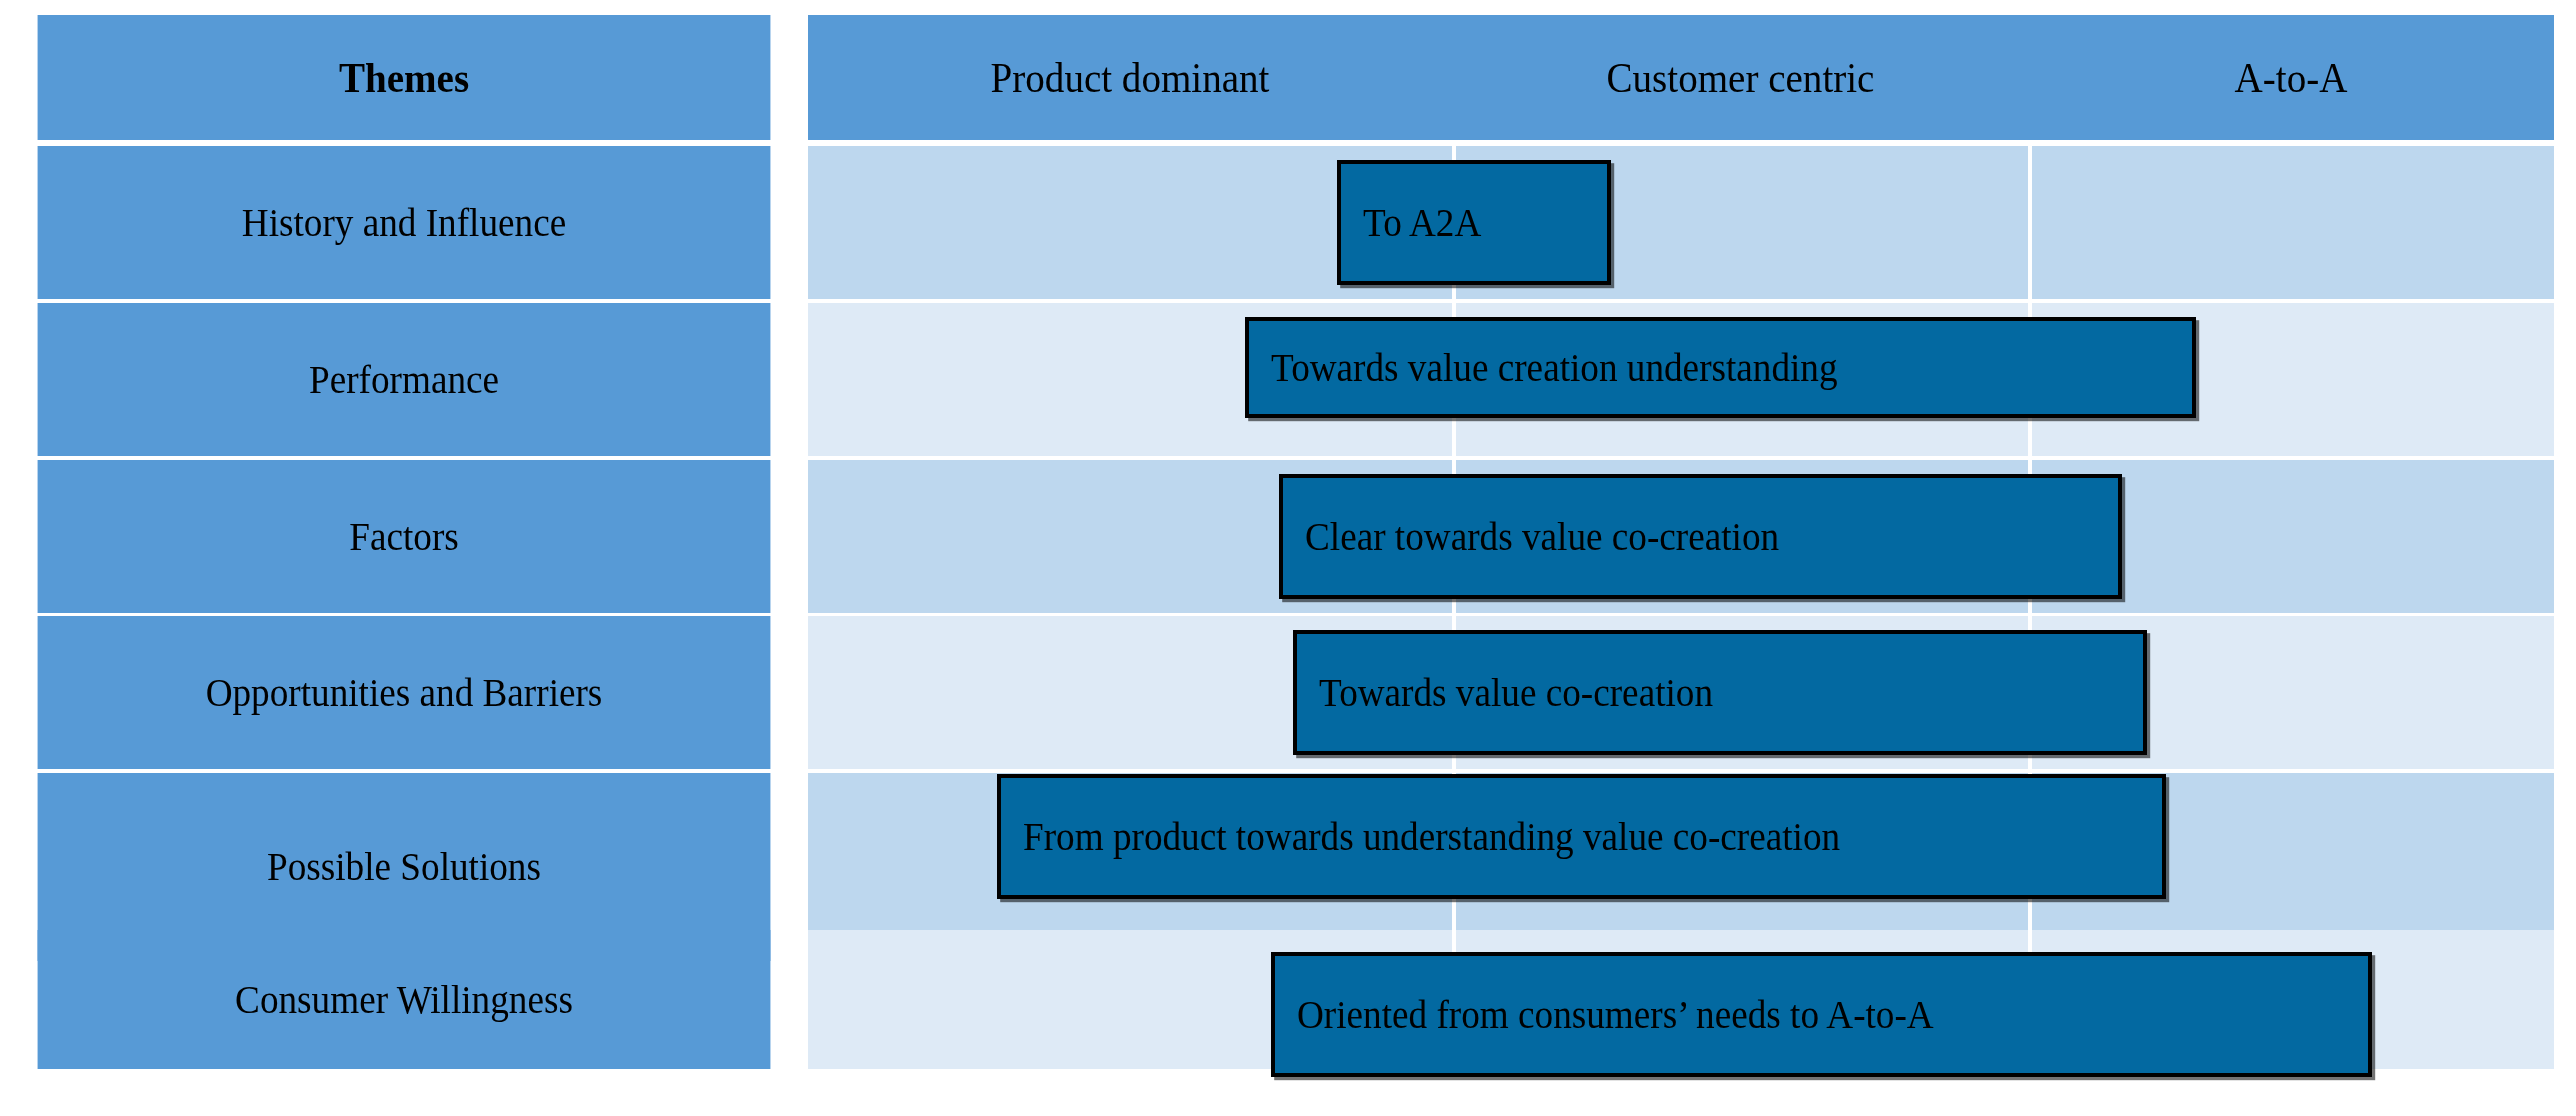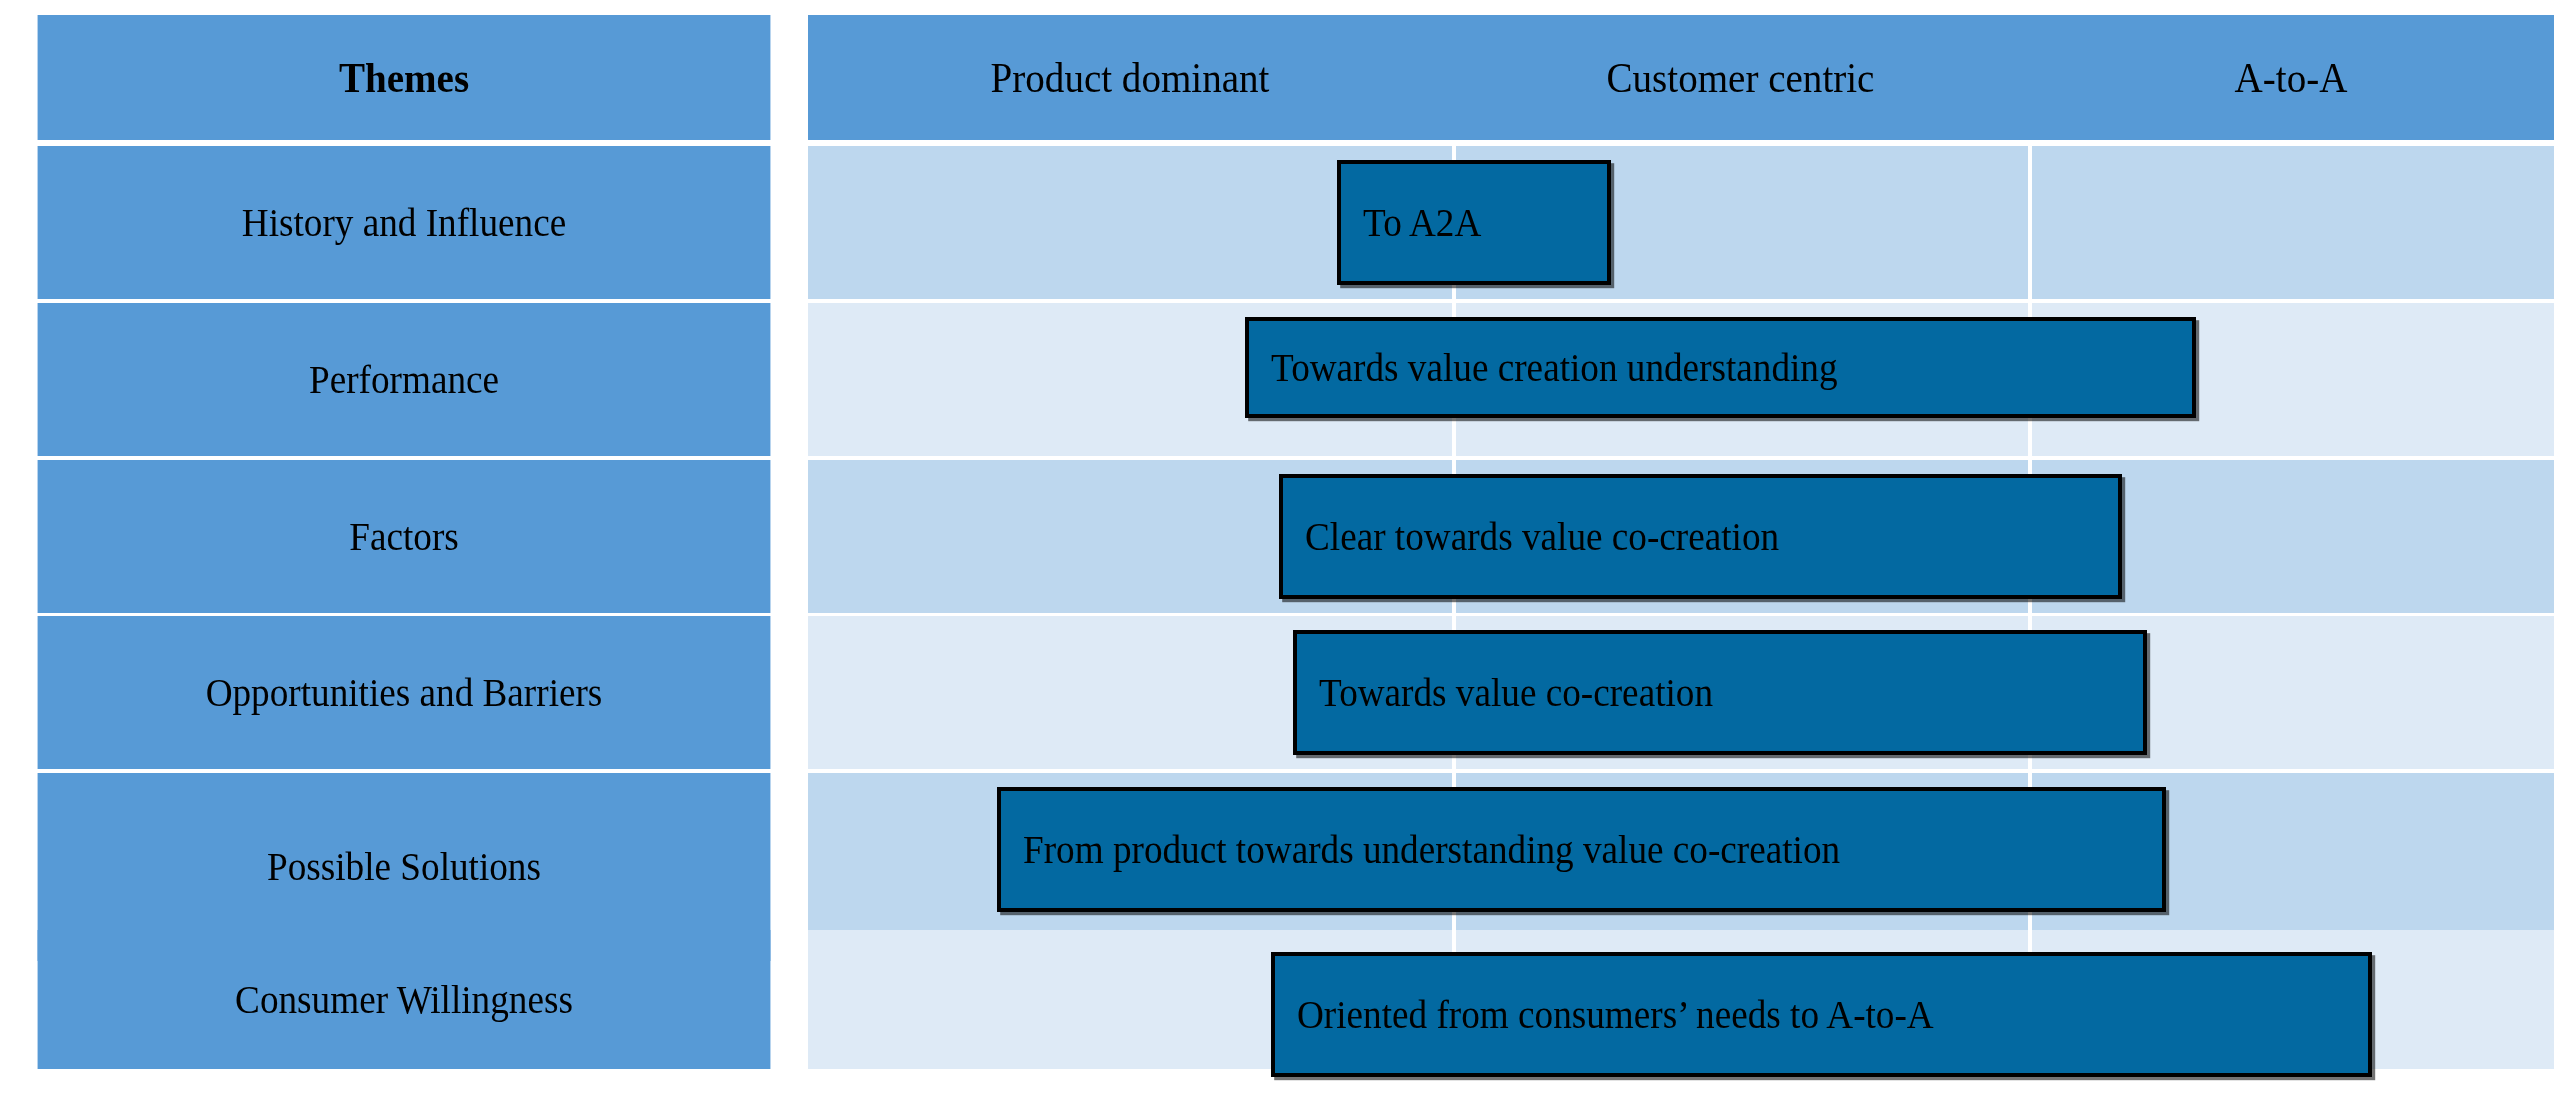--- a/index.html
+++ b/index.html
@@ -199,21 +199,21 @@
     </div>
   </div>
 
   <div class="row" style="top:758px; height:188px;">
     <div class="label-cell">
       <span>Possible Solutions</span>
     </div>
     <div class="plot-cell band-a">
       <div class="gridline" style="left:644px;"></div>
       <div class="gridline" style="left:1220px;"></div>
-      <div class="bar" style="left:189px; width:1169px; top:14px; height:125px;">
+      <div class="bar" style="left:189px; width:1169px; top:1px; height:125px;">
         <span class="bar-label">From product towards understanding value co-creation</span>
       </div>
     </div>
   </div>
 
   <div class="row" style="top:915px; height:139px;">
     <div class="label-cell">
       <span>Consumer Willingness</span>
     </div>
     <div class="plot-cell band-b">

